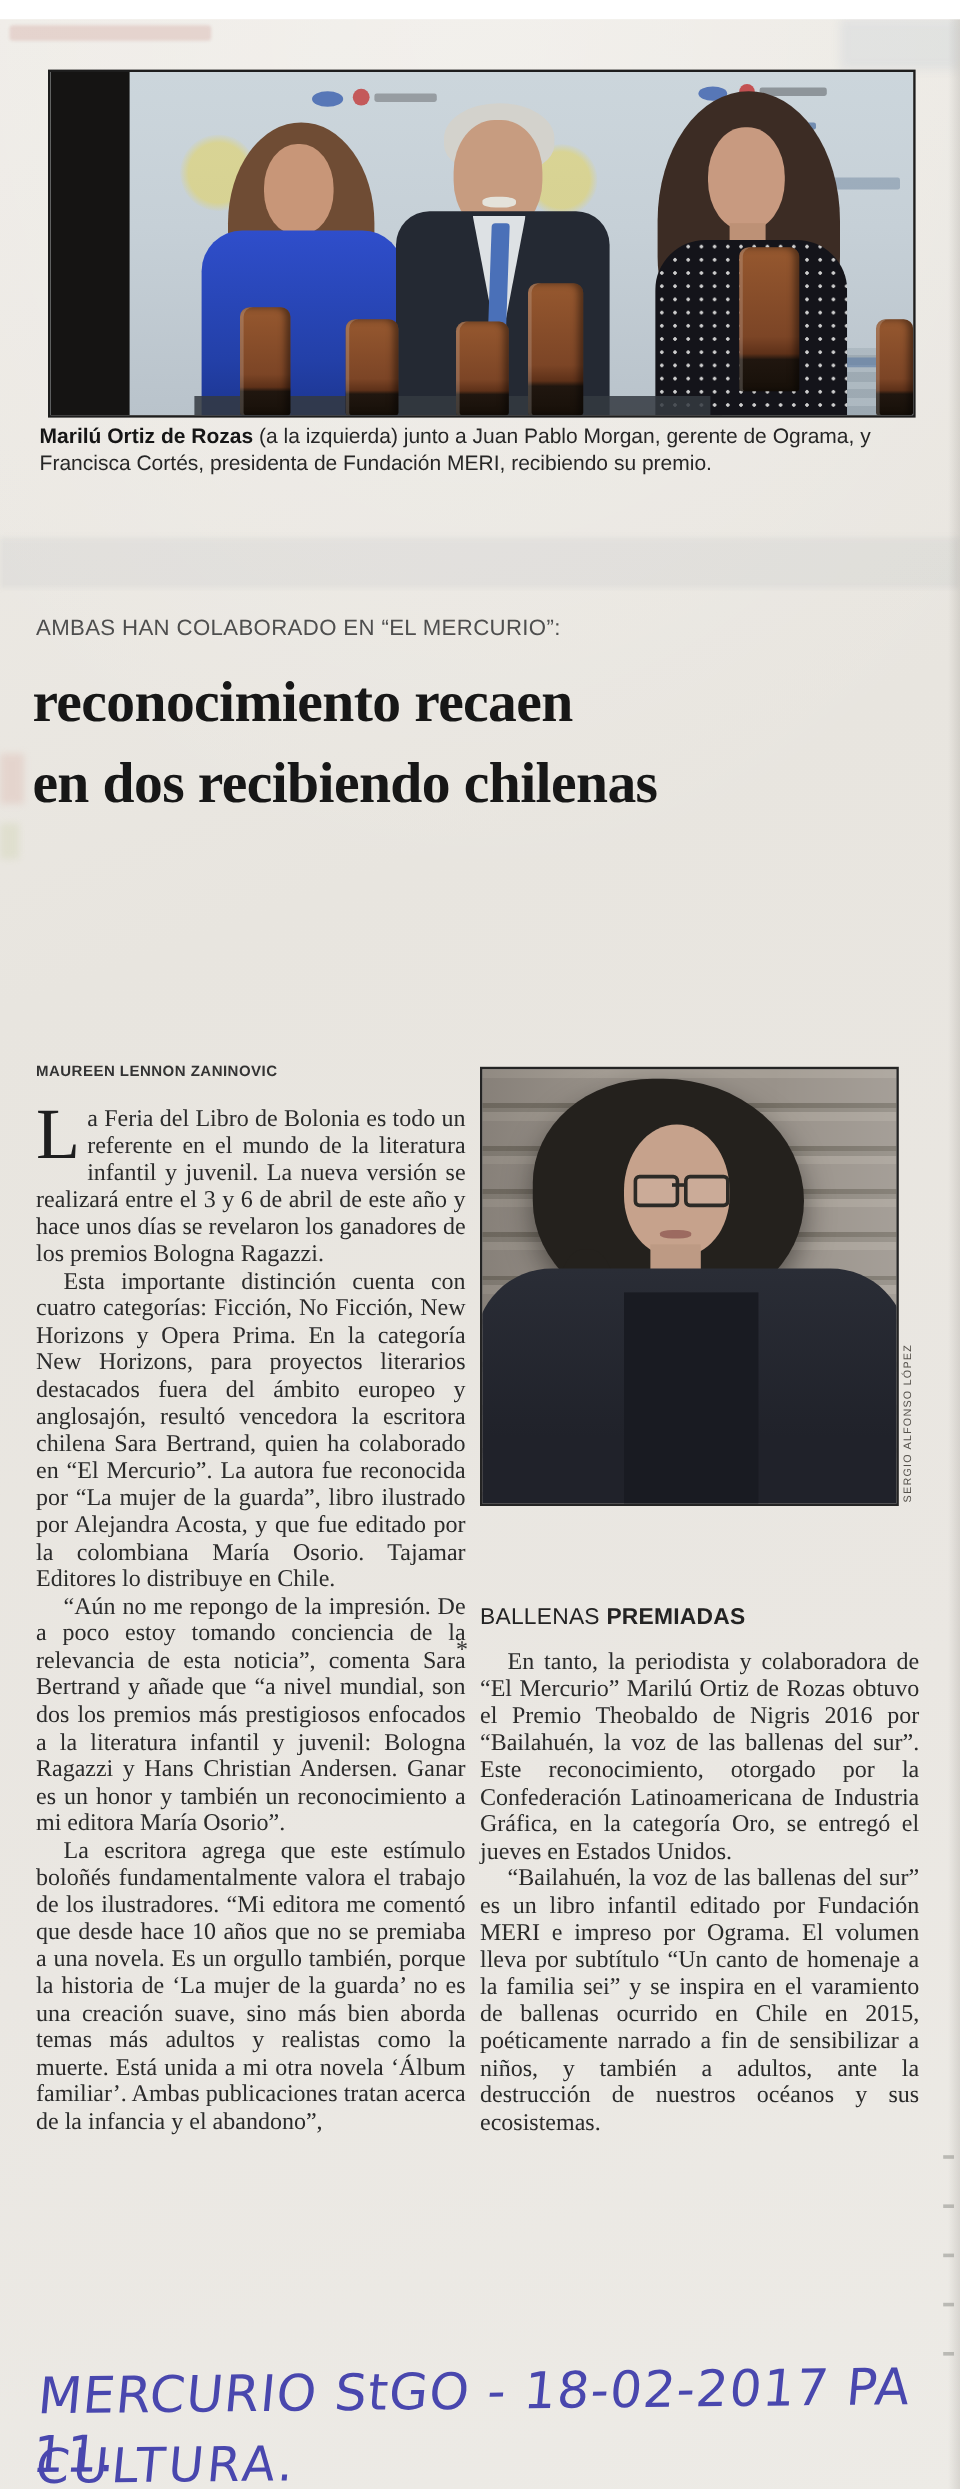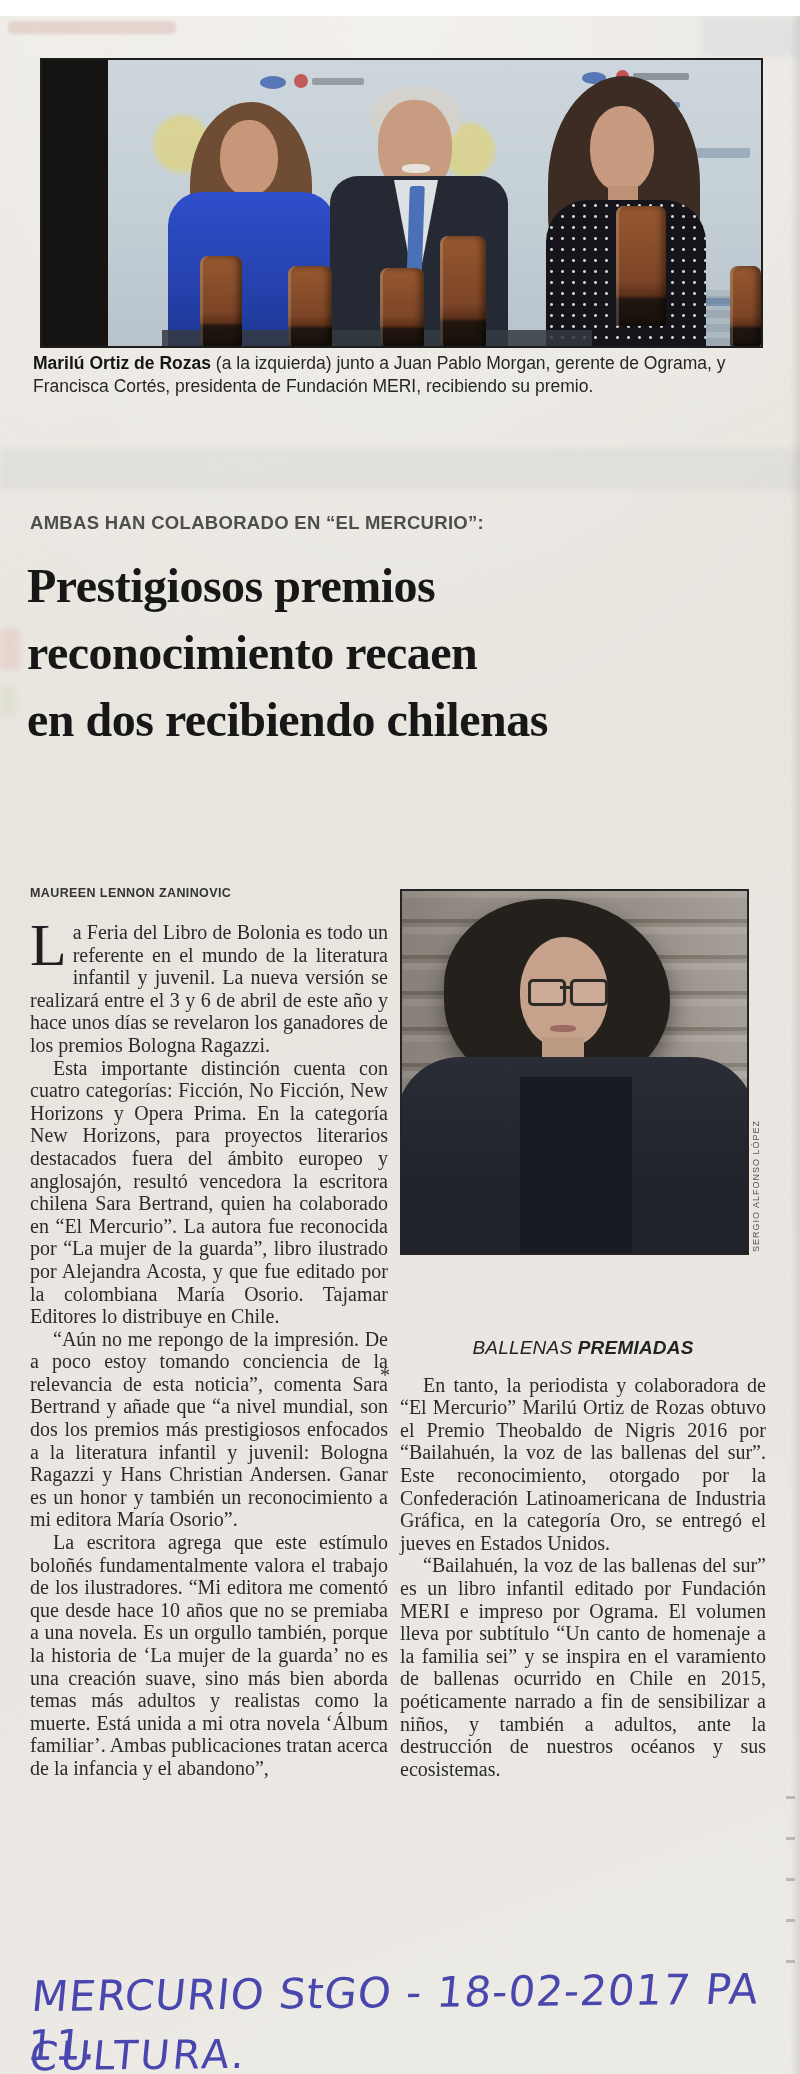--- a/index.html
+++ b/index.html
@@ -56,33 +56,33 @@
   .t1{left:158px;top:196px;width:42px;height:90px;}
   .t2{left:246px;top:206px;width:44px;height:80px;}
   .t3{left:338px;top:208px;width:44px;height:78px;}
   .t4{left:398px;top:176px;width:46px;height:110px;}
   .t5{left:574px;top:146px;width:50px;height:120px;}
   .t6{left:688px;top:206px;width:31px;height:80px;}
   
   .cap1{left:33px;top:336px;width:728px;font-family:"Liberation Sans",sans-serif;font-size:17.5px;line-height:23px;color:#262626;text-align:left;}
   .cap-b{font-weight:bold;color:#151515;}
   
-  .kicker{left:30px;top:496px;font-family:"Liberation Sans",sans-serif;font-weight:bold;font-size:18.5px;letter-spacing:.3px;color:#4e4e4e;}
+  .kicker{left:30px;top:496px;font-family:"Liberation Sans",sans-serif;font-weight:normal;font-size:18.5px;letter-spacing:.3px;color:#4e4e4e;}
   .headline{left:27px;top:536px;width:745px;font-size:48px;line-height:67px;font-weight:600;color:#171717;letter-spacing:-.5px;}
   .deck{left:30px;top:753px;width:742px;font-size:24.5px;line-height:37px;color:#1b1b1b;}
   .deck-b{font-family:"Liberation Sans",sans-serif;font-weight:bold;font-size:23px;color:#121212;}
   .byline{left:30px;top:870px;font-family:"Liberation Sans",sans-serif;font-weight:bold;font-size:12.5px;letter-spacing:.4px;color:#333;}
   
   .col{font-size:20px;line-height:22.6px;text-align:justify;color:#2b2b2b;}
   .leftcol{left:30px;top:905px;width:358px;}
   .rightcol{left:400px;top:1306px;width:366px;}
   .col p{margin:0;}
   .col p.ind{text-indent:1.15em;}
   .dropcap{float:left;font-size:60px;line-height:44px;padding:2px 6px 0 0;color:#1e1e1e;}
-  .sechead{margin:15px 0 14px 0;font-family:"Liberation Sans",sans-serif;font-size:19px;letter-spacing:.2px;color:#232323;text-align:center;font-style:italic;}
+  .sechead{margin:15px 0 14px 0;font-family:"Liberation Sans",sans-serif;font-size:19px;letter-spacing:.2px;color:#232323;text-align:left;}
   .sechead .bold{font-weight:bold;}
   .gutter-star{left:380px;top:1348px;font-size:20px;color:#333;}
   
   .photo2{left:400px;top:873px;width:345px;height:362px;border:2px solid #242424;overflow:hidden;
     background:repeating-linear-gradient(180deg,#a59e95 0 7px,#99928a 7px 28px,#777167 28px 32px,#8d877e 32px 36px);}
   .p2-tint{left:0;top:0;width:100%;height:100%;background:linear-gradient(90deg,rgba(70,65,60,.22),rgba(0,0,0,0) 30%,rgba(0,0,0,0) 70%,rgba(255,255,255,.12));}
   .p2-hair{left:42px;top:8px;width:226px;height:196px;border-radius:46% 54% 50% 50%;background:#24211d;box-shadow:0 10px 24px rgba(20,18,15,.5);}
   .p2-strand{left:58px;top:150px;width:58px;height:150px;border-radius:45%;background:#24211d;}
   .p2-face{left:118px;top:46px;width:88px;height:110px;border-radius:50% 50% 46% 46%;background:#c6a28c;}
   .p2-glass{left:0;top:0;width:32px;height:21px;border:3px solid #2c2a26;border-radius:5px;background:rgba(240,240,240,.12);}
@@ -159,21 +159,20 @@
     <div class="abs trophy t4"></div>
     <div class="abs trophy t5"></div>
     <div class="abs trophy t6"></div>
   </div>
 
   <div class="abs cap1"><span class="cap-b">Marilú Ortiz de Rozas</span><span> (a la izquierda) junto a Juan Pablo Morgan, gerente de Ograma, y Francisca Cortés, presidenta de Fundación MERI, recibiendo su premio.</span></div>
 
   <div class="abs kicker">AMBAS HAN COLABORADO EN “EL MERCURIO”:</div>
 
   <div class="abs headline">
-    <div>Prestigiosos premios</div>
     <div>reconocimiento recaen</div>
     <div>en dos recibiendo chilenas</div>
   </div>
 
 
   <div class="abs byline">MAUREEN LENNON ZANINOVIC</div>
 
   <div class="abs col leftcol">
     <p><span class="dropcap">L</span><span>a Feria del Libro de Bolonia es todo un referente en el mundo de la literatura infantil y juvenil. La nueva versión se realizará entre el 3 y 6 de abril de este año y hace unos días se revelaron los ganadores de los premios Bologna Ragazzi.</span></p>
     <p class="ind">Esta importante distinción cuenta con cuatro categorías: Ficción, No Ficción, New Horizons y Opera Prima. En la categoría New Horizons, para proyectos literarios destacados fuera del ámbito europeo y anglosajón, resultó vencedora la escritora chilena Sara Bertrand, quien ha colaborado en “El Mercurio”. La autora fue reconocida por “La mujer de la guarda”, libro ilustrado por Alejandra Acosta, y que fue editado por la colombiana María Osorio. Tajamar Editores lo distribuye en Chile.</p>

